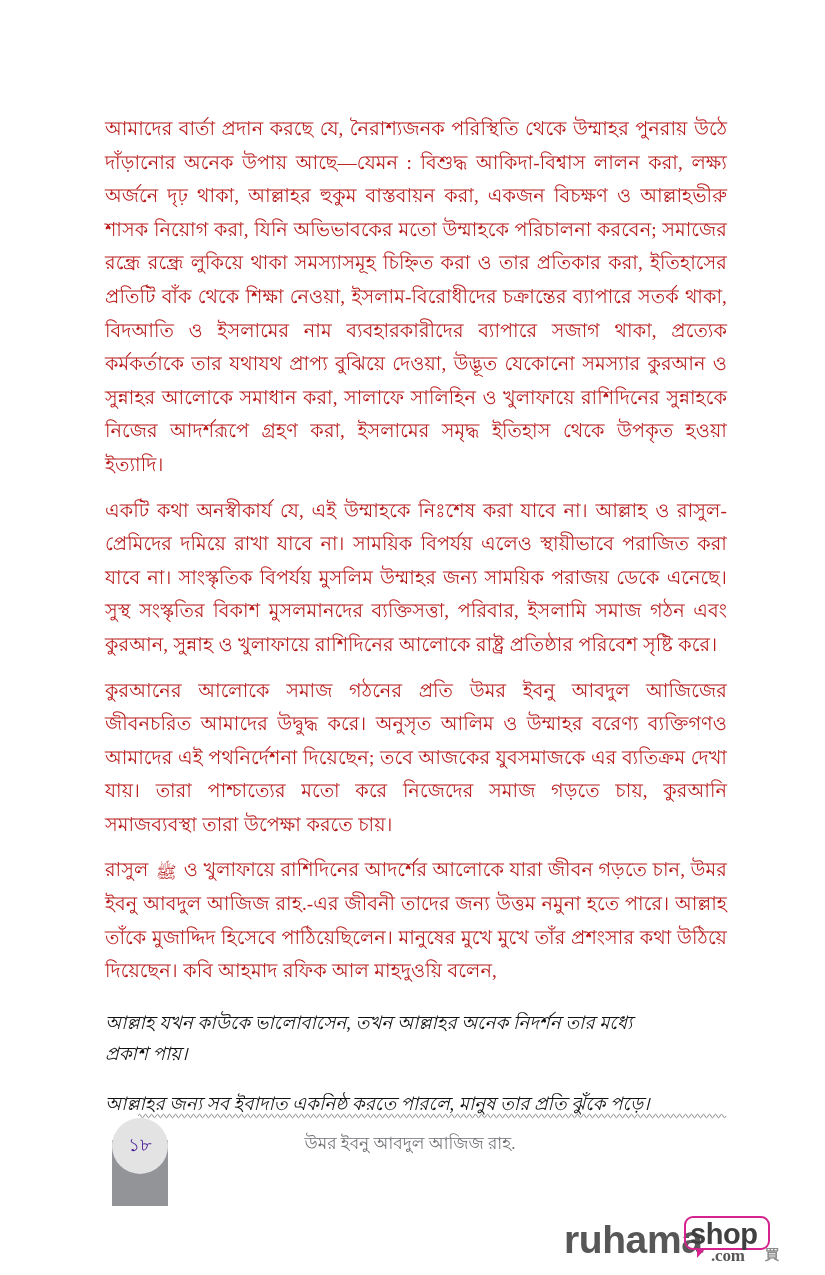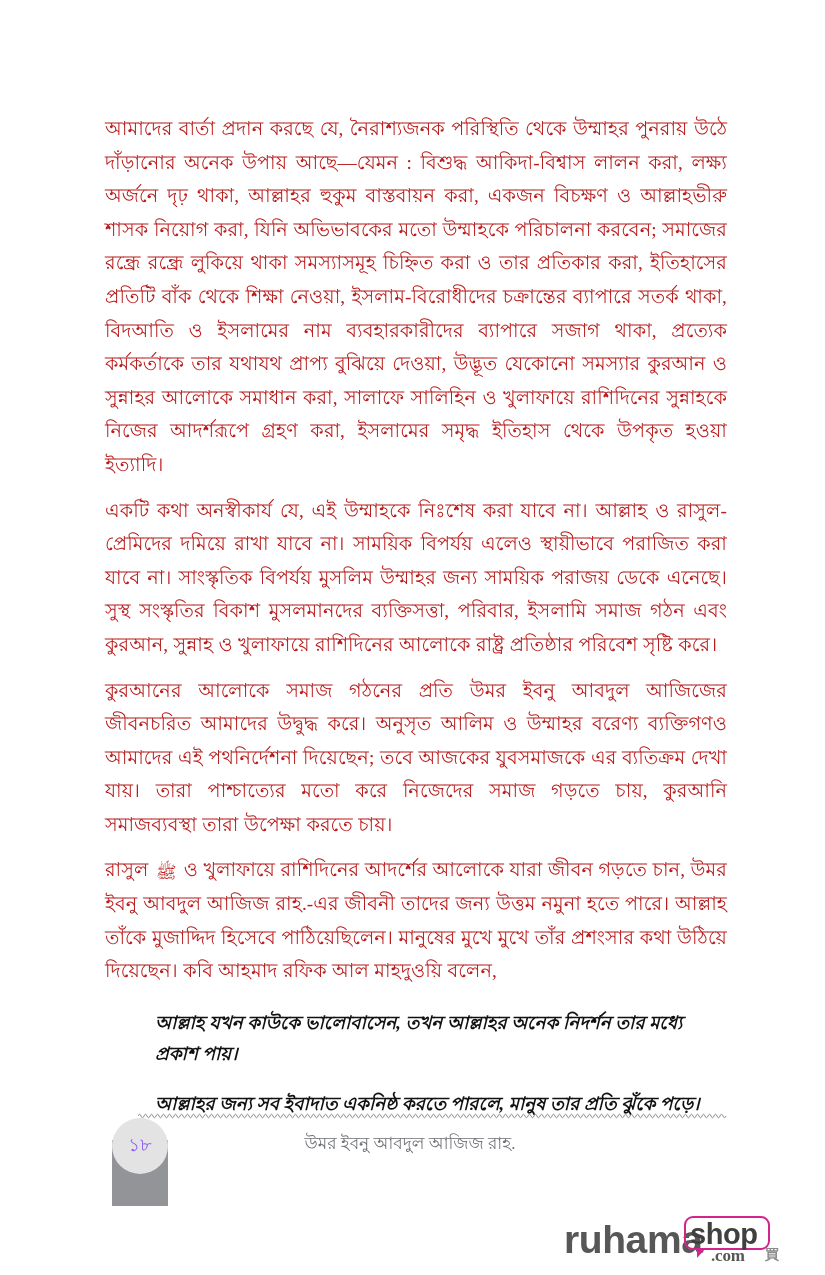--- a/index.html
+++ b/index.html
@@ -44,23 +44,21 @@
   .para .sym {
     font-size: 17px;
     line-height: 0;
     vertical-align: -2px;
     padding: 0 2px;
   }
 
   
   .quote-block {
     margin-top: 20px;
-    margin-left: 50px;
     width: 565px;
-    font-weight: bold;
   }
   .quote {
     font-size: 18.4px;
     line-height: 31px;
     font-style: italic;
     color: #111111;
     margin: 0 0 19px 0;
     text-align: left;
   }
   .quote:last-child { margin-bottom: 0; }
@@ -105,21 +103,21 @@
   .folio-num {
     position: absolute;
     left: 0;
     top: 0;
     width: 56px;
     height: 56px;
     display: flex;
     align-items: center;
     justify-content: center;
     font-size: 18px;
-    color: #8b5cf6;
+    color: #4c1d95;
     font-family: "Liberation Serif", "DejaVu Serif", serif;
   }
 
   
   .footer-title {
     position: absolute;
     left: 180px;
     top: 1130px;
     width: 460px;
     text-align: center;

